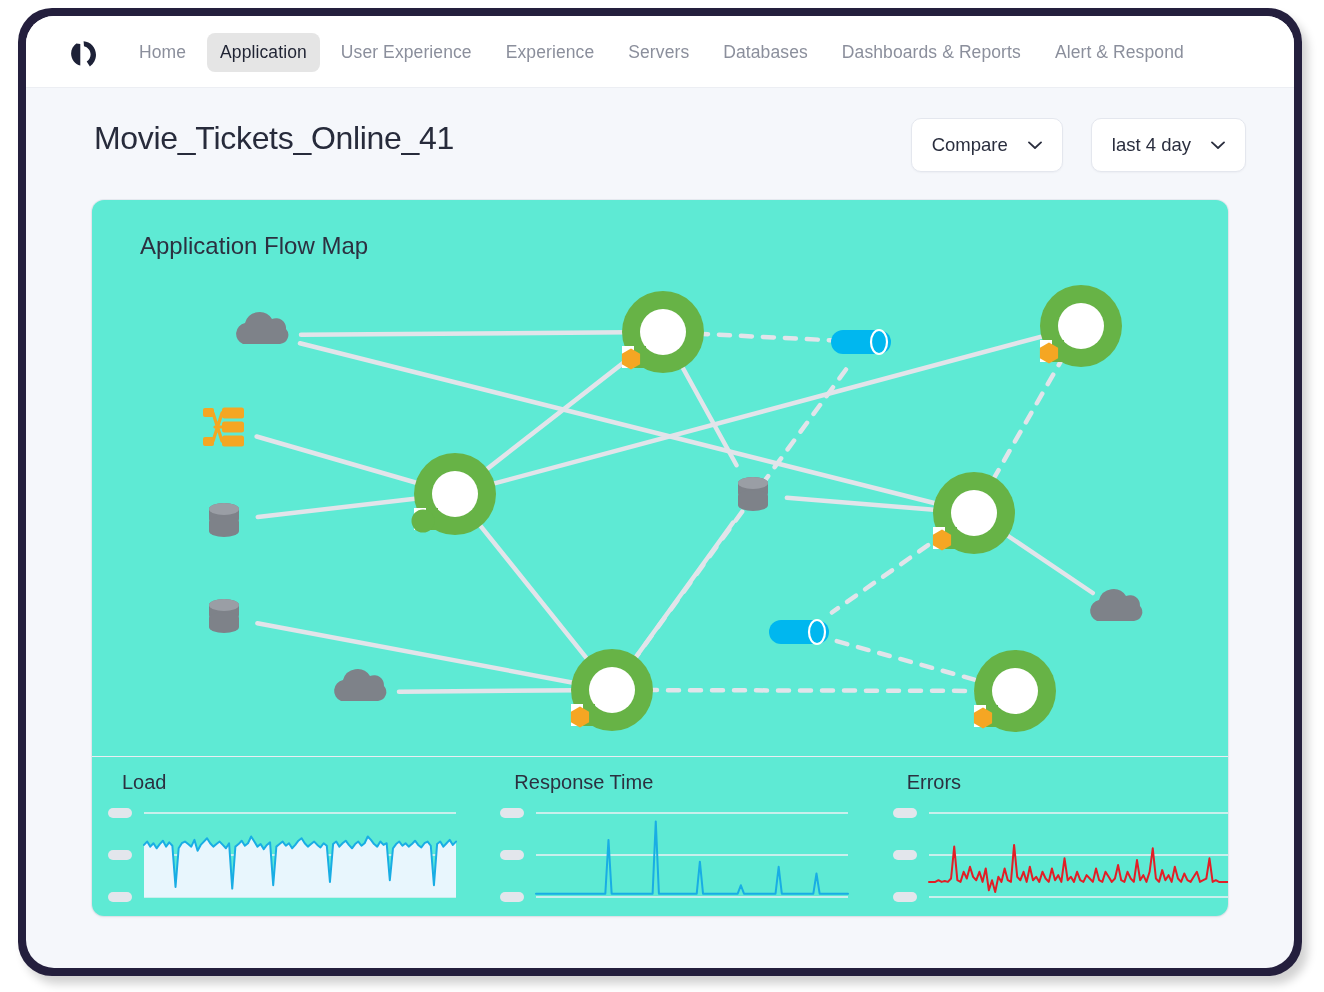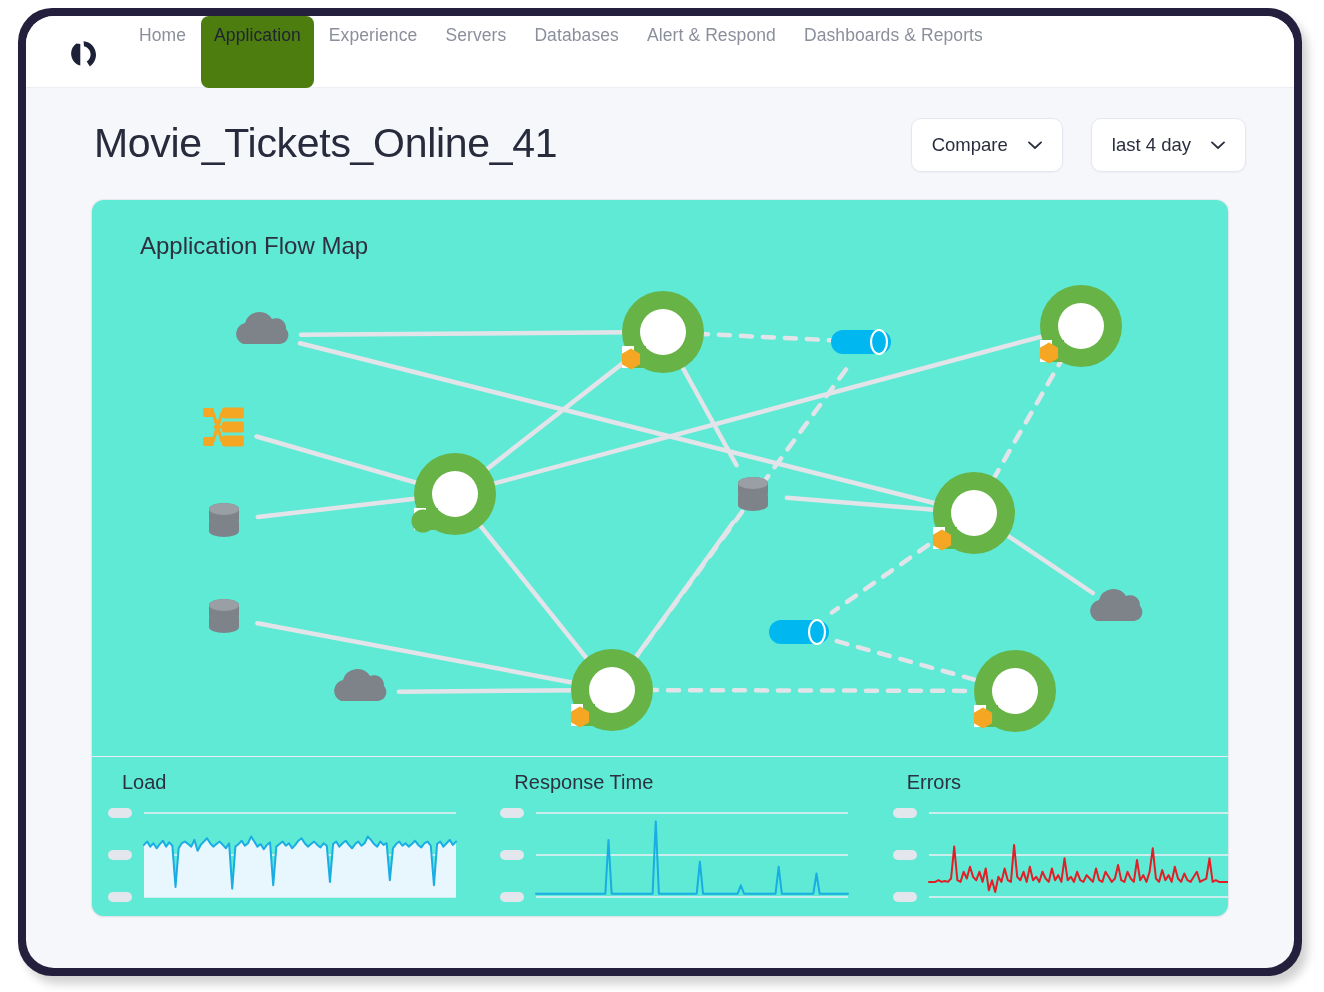--- a/index.html
+++ b/index.html
@@ -34,40 +34,40 @@
     border-bottom: 1px solid #eceef3;
     box-sizing: border-box;
   }
   #logo {
     position: absolute; left: 40px; top: 22px;
     width: 34px; height: 34px;
   }
   #navlist {
     position: absolute; left: 100px; top: 0;
     height: 72px;
-    display: flex; 
-    gap: 2px;
+    display: flex; align-items: center;
+    gap: 8px;
   }
   .navitem {
     font-size: 17.5px;
     color: #8b8f9c;
     padding: 9px 13px;
     border-radius: 8px;
     white-space: nowrap;
     letter-spacing: .1px;
   }
   .navitem.active {
     color: #1f2333;
-    background: #4d7c0f;
+    background: #e5e5e5;
     font-weight: 400;
   }
   
   #page-title {
     position: absolute; left: 68px; top: 104px;
-    font-size: 41px;
+    font-size: 32px;
     color: #272b3b;
     letter-spacing: -0.3px;
     font-weight: 400;
   }
   #header-controls {
     position: absolute; right: 48px; top: 102px;
     display: flex; gap: 28px;
   }
   .dropdown {
     background: #ffffff;
@@ -137,25 +137,26 @@
     <div id="navbar">
       <div id="logo">
         <svg viewBox="0 0 34 34" width="34" height="34">
           <path d="M17.6 3.2 C24.6 3.6 30 9.5 30 16.8 C30 21.6 27.6 25.9 23.9 28.4 L20.7 23.6 C23.1 22 24.6 19.4 24.6 16.5 C24.6 12.5 21.8 9.1 18 8.3 Z" fill="#1d2137"></path>
           <path d="M14.3 6.0 L14.3 27.6 C9.0 26.1 5.1 21.3 5.1 15.5 C5.1 11.3 7.2 7.6 10.3 5.4 C11.6 5.6 13 5.8 14.3 6.0 Z" fill="#1d2137"></path>
         </svg>
       </div>
       <div id="navlist">
         <div class="navitem">Home</div>
         <div class="navitem active">Application</div>
+        <div class="navitem">User Experience</div>
         <div class="navitem">Experience</div>
         <div class="navitem">Servers</div>
         <div class="navitem">Databases</div>
+        <div class="navitem">Dashboards &amp; Reports</div>
         <div class="navitem">Alert &amp; Respond</div>
-        <div class="navitem">Dashboards &amp; Reports</div>
       </div>
     </div>
 
     <div id="page-title">Movie_Tickets_Online_41</div>
 
     <div id="header-controls">
       <div class="dropdown">
         <span>Compare</span>
         <svg class="chev" viewBox="0 0 14 9">
           <path d="M1 1.4 L7 7 L13 1.4" fill="none" stroke="#2a2e3e" stroke-width="1.8" stroke-linecap="round" stroke-linejoin="round"></path>

